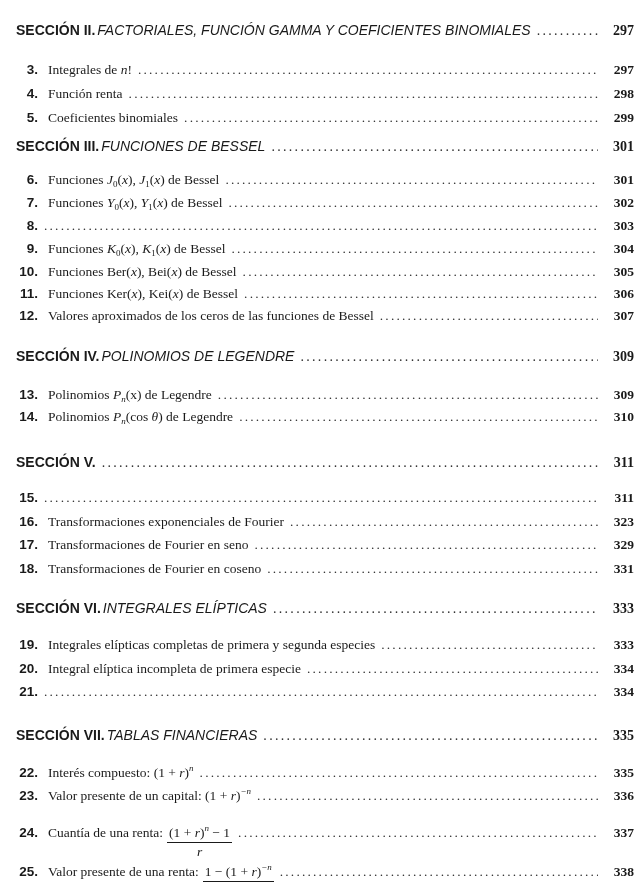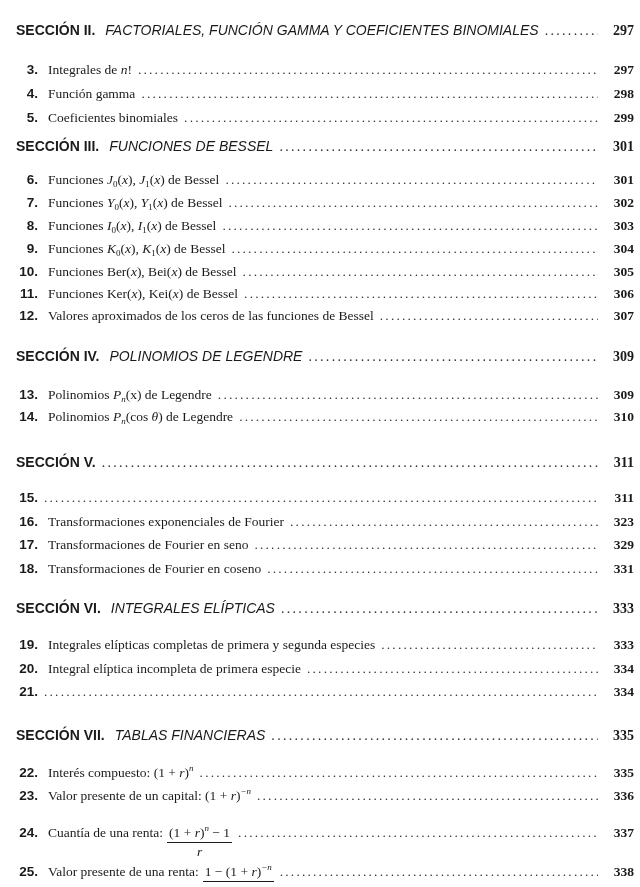--- a/index.html
+++ b/index.html
@@ -1,20 +1,20 @@
 <!DOCTYPE html>
 <html><head>
 <meta charset="utf-8">
 <style>
   html, body { margin: 0; padding: 0; background: #ffffff; }
   body { width: 640px; height: 887px; position: relative; overflow: hidden; color: #1a1a1a; }
   .row { position: absolute; left: 0; width: 640px; display: flex; align-items: baseline; }
   .sec { font-family: "Liberation Sans", sans-serif; font-size: 14px; }
   .sec-label { font-weight: bold; margin-left: 16px; white-space: nowrap; }
-  .sec-title { font-style: italic; margin-left: 10px; white-space: nowrap; }
+  .sec-title { font-style: italic; margin-left: 2px; white-space: nowrap; }
   .item { font-family: "Liberation Serif", serif; font-size: 13.5px; }
   .num { font-family: "Liberation Sans", sans-serif; font-weight: bold; width: 38px; text-align: right; flex: 0 0 38px; }
   .txt { margin-left: 10px; white-space: nowrap; }
   .leader { flex: 1 1 auto; overflow: hidden; white-space: nowrap; margin: 0 10px 0 6px; letter-spacing: 2.2px; color: #333; font-family: "Liberation Serif", serif; }
   .leader::before { content: ". . . . . . . . . . . . . . . . . . . . . . . . . . . . . . . . . . . . . . . . . . . . . . . . . . . . . . . . . . . . . . . . . . . . . . . . . . . . . . . . . . . . . . . . . . . . . . . . . . . . . . . . . . . . . . . . . . . . . . . . . . . . . . . . . . . . ."; letter-spacing: 0; word-spacing: -1.2px; }
   .page { font-family: "Liberation Serif", serif; font-weight: bold; width: 26px; flex: 0 0 26px; text-align: right; margin-right: 6px; }
   i.m { font-style: italic; }
   sub { font-size: 9px; vertical-align: -3px; line-height: 0; }
   sup { font-size: 9px; vertical-align: 6px; line-height: 0; font-style: italic; }
   .frac { display: inline-flex; flex-direction: column; align-items: center; vertical-align: middle; margin-left: 4px; line-height: 1.15; }
@@ -31,21 +31,21 @@
   <span class="page">297</span>
 </div>
 <div class="row item" style="top:62px">
   <span class="num">3.</span>
   <span class="txt"><span>Integrales de </span><i class="m">n</i><span>!</span></span>
   <span class="leader"></span>
   <span class="page">297</span>
 </div>
 <div class="row item" style="top:86px">
   <span class="num">4.</span>
-  <span class="txt">Función gamma</span>
+  <span class="txt">Función renta</span>
   <span class="leader"></span>
   <span class="page">298</span>
 </div>
 <div class="row item" style="top:110px">
   <span class="num">5.</span>
   <span class="txt">Coeficientes binomiales</span>
   <span class="leader"></span>
   <span class="page">299</span>
 </div>
 
@@ -62,21 +62,20 @@
   <span class="page">301</span>
 </div>
 <div class="row item" style="top:195px">
   <span class="num">7.</span>
   <span class="txt"><span>Funciones </span><i class="m">Y</i><sub>0</sub><span>(</span><i class="m">x</i><span>)</span><span>, </span><i class="m">Y</i><sub>1</sub><span>(</span><i class="m">x</i><span>)</span><span> de Bessel</span></span>
   <span class="leader"></span>
   <span class="page">302</span>
 </div>
 <div class="row item" style="top:218px">
   <span class="num">8.</span>
-  <span class="txt"><span>Funciones </span><i class="m">I</i><sub>0</sub><span>(</span><i class="m">x</i><span>)</span><span>, </span><i class="m">I</i><sub>1</sub><span>(</span><i class="m">x</i><span>)</span><span> de Bessel</span></span>
   <span class="leader"></span>
   <span class="page">303</span>
 </div>
 <div class="row item" style="top:241px">
   <span class="num">9.</span>
   <span class="txt"><span>Funciones </span><i class="m">K</i><sub>0</sub><span>(</span><i class="m">x</i><span>)</span><span>, </span><i class="m">K</i><sub>1</sub><span>(</span><i class="m">x</i><span>)</span><span> de Bessel</span></span>
   <span class="leader"></span>
   <span class="page">304</span>
 </div>
 <div class="row item" style="top:264px">

